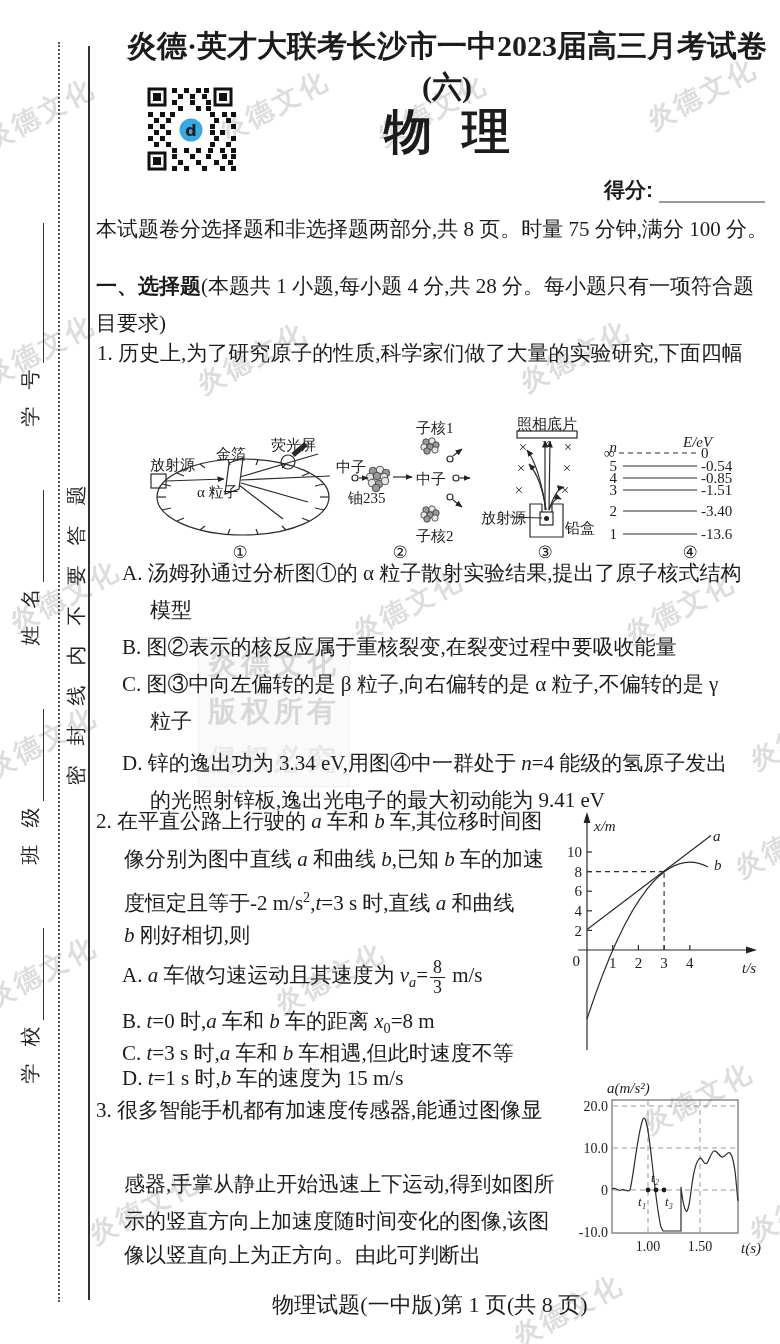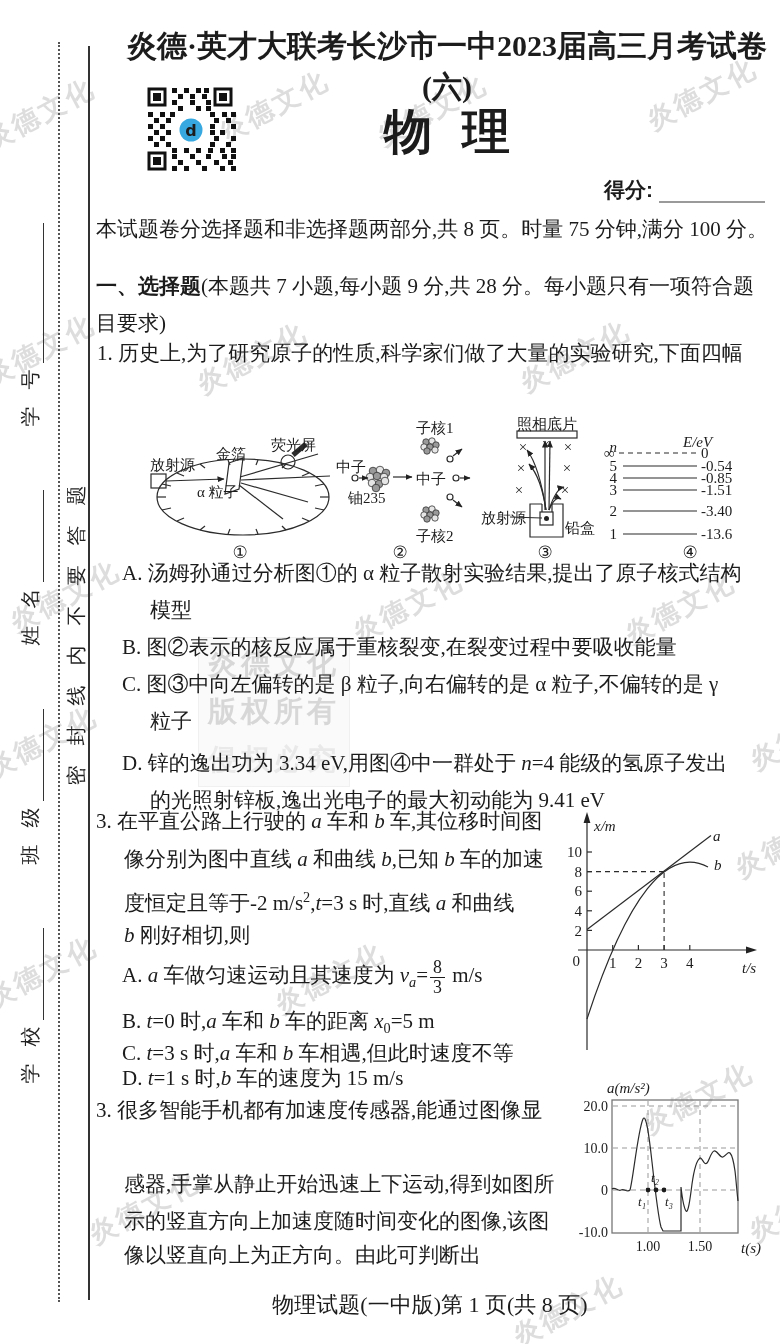--- a/index.html
+++ b/index.html
@@ -174,21 +174,21 @@
       <text x="191" y="136" text-anchor="middle" style="font-family:'DejaVu Sans',sans-serif;font-weight:bold;font-size:16px" fill="#fff">d</text>
     </g>
   </svg>
 
   <div class="tl heiti" style="left:604px;top:176px;font-weight:bold">得分:</div>
   <div class="scoreline"></div>
 
   <div class="tl" style="left:96px;top:216px">本试题卷分选择题和非选择题两部分,共 8 页。时量 75 分钟,满分 100 分。</div>
 
   <div class="tl" style="left:96px;top:272px">
-    <b class="heiti">一、选择题</b><span>(本题共 7 小题,每小题 9 分,共 28 分。每小题只有一项符合题</span>
+    <b class="heiti">一、选择题</b><span>(本题共 1 小题,每小题 4 分,共 28 分。每小题只有一项符合题</span>
   </div>
   <div class="tl" style="left:96px;top:310px">目要求)</div>
 
   <div class="tl" style="left:97px;top:340px">1. 历史上,为了研究原子的性质,科学家们做了大量的实验研究,下面四幅</div>
 
   <svg class="fig" style="left:138px;top:414px" width="637" height="150" viewBox="138 414 637 150">
     <defs>
       <marker id="ar" markerWidth="9" markerHeight="8" refX="6.5" refY="3" orient="auto" markerUnits="userSpaceOnUse">
         <path d="M0,0 L7,3 L0,6 z" fill="#222"></path>
       </marker>
@@ -341,29 +341,29 @@
   </svg>
 
   <div class="tl" style="left:122px;top:560px"><span>A. 汤姆孙通过分析图①的 α 粒子散射实验结果,提出了原子核式结构</span></div>
   <div class="tl" style="left:150px;top:597px"><span>模型</span></div>
   <div class="tl" style="left:122px;top:634px"><span>B. 图②表示的核反应属于重核裂变,在裂变过程中要吸收能量</span></div>
   <div class="tl" style="left:122px;top:671px"><span>C. 图③中向左偏转的是 β 粒子,向右偏转的是 α 粒子,不偏转的是 γ</span></div>
   <div class="tl" style="left:150px;top:708px"><span>粒子</span></div>
   <div class="tl" style="left:122px;top:750px"><span>D. 锌的逸出功为 3.34 eV,用图④中一群处于 </span><span class="it">n</span><span>=4 能级的氢原子发出</span></div>
   <div class="tl" style="left:150px;top:787px"><span>的光照射锌板,逸出光电子的最大初动能为 9.41 eV</span></div>
 
-  <div class="tl" style="left:96px;top:808px"><span>3. 在平直公路上行驶的 </span><span class="it">a</span><span> 车和 </span><span class="it">b</span><span> 车,其位移时间图</span></div>
+  <div class="tl" style="left:96px;top:808px"><span>2. 在平直公路上行驶的 </span><span class="it">a</span><span> 车和 </span><span class="it">b</span><span> 车,其位移时间图</span></div>
   <div class="tl" style="left:124px;top:846px"><span>像分别为图中直线 </span><span class="it">a</span><span> 和曲线 </span><span class="it">b</span><span>,已知 </span><span class="it">b</span><span> 车的加速</span></div>
   <div class="tl" style="left:124px;top:884px"><span>度恒定且等于-2 m/s</span><sup>2</sup><span>,</span><span class="it">t</span><span>=3 s 时,直线 </span><span class="it">a</span><span> 和曲线</span></div>
   <div class="tl" style="left:124px;top:922px"><span class="it">b</span><span> 刚好相切,则</span></div>
   <div class="tl" style="left:122px;top:958px"><span>A. </span><span class="it">a</span><span> 车做匀速运动且其速度为 </span><span class="it">v</span><sub class="it">a</sub><span>=</span><span class="frac">
         <span class="fn">8</span>
         <span class="fd">3</span>
       </span><span> m/s</span></div>
-  <div class="tl" style="left:122px;top:1008px"><span>B. </span><span class="it">t</span><span>=0 时,</span><span class="it">a</span><span> 车和 </span><span class="it">b</span><span> 车的距离 </span><span class="it">x</span><sub>0</sub><span>=5 m</span></div>
+  <div class="tl" style="left:122px;top:1008px"><span>B. </span><span class="it">t</span><span>=0 时,</span><span class="it">a</span><span> 车和 </span><span class="it">b</span><span> 车的距离 </span><span class="it">x</span><sub>0</sub><span>=8 m</span></div>
   <div class="tl" style="left:122px;top:1040px"><span>C. </span><span class="it">t</span><span>=3 s 时,</span><span class="it">a</span><span> 车和 </span><span class="it">b</span><span> 车相遇,但此时速度不等</span></div>
   <div class="tl" style="left:122px;top:1065px"><span>D. </span><span class="it">t</span><span>=1 s 时,</span><span class="it">b</span><span> 车的速度为 15 m/s</span></div>
 
   <svg class="fig" style="left:553px;top:803px" width="227" height="266" viewBox="553 803 227 266">
     <line x1="587" y1="1050" x2="587" y2="820" class="st"></line>
     <polygon points="587,812 583.6,823 590.4,823" fill="#222"></polygon>
     <line x1="578" y1="950" x2="750" y2="950" class="st"></line>
     <polygon points="757,950 746,946.6 746,953.4" fill="#222"></polygon>
     <g class="st" stroke-width="1">
       <line x1="587" y1="852" x2="592" y2="852"></line>

